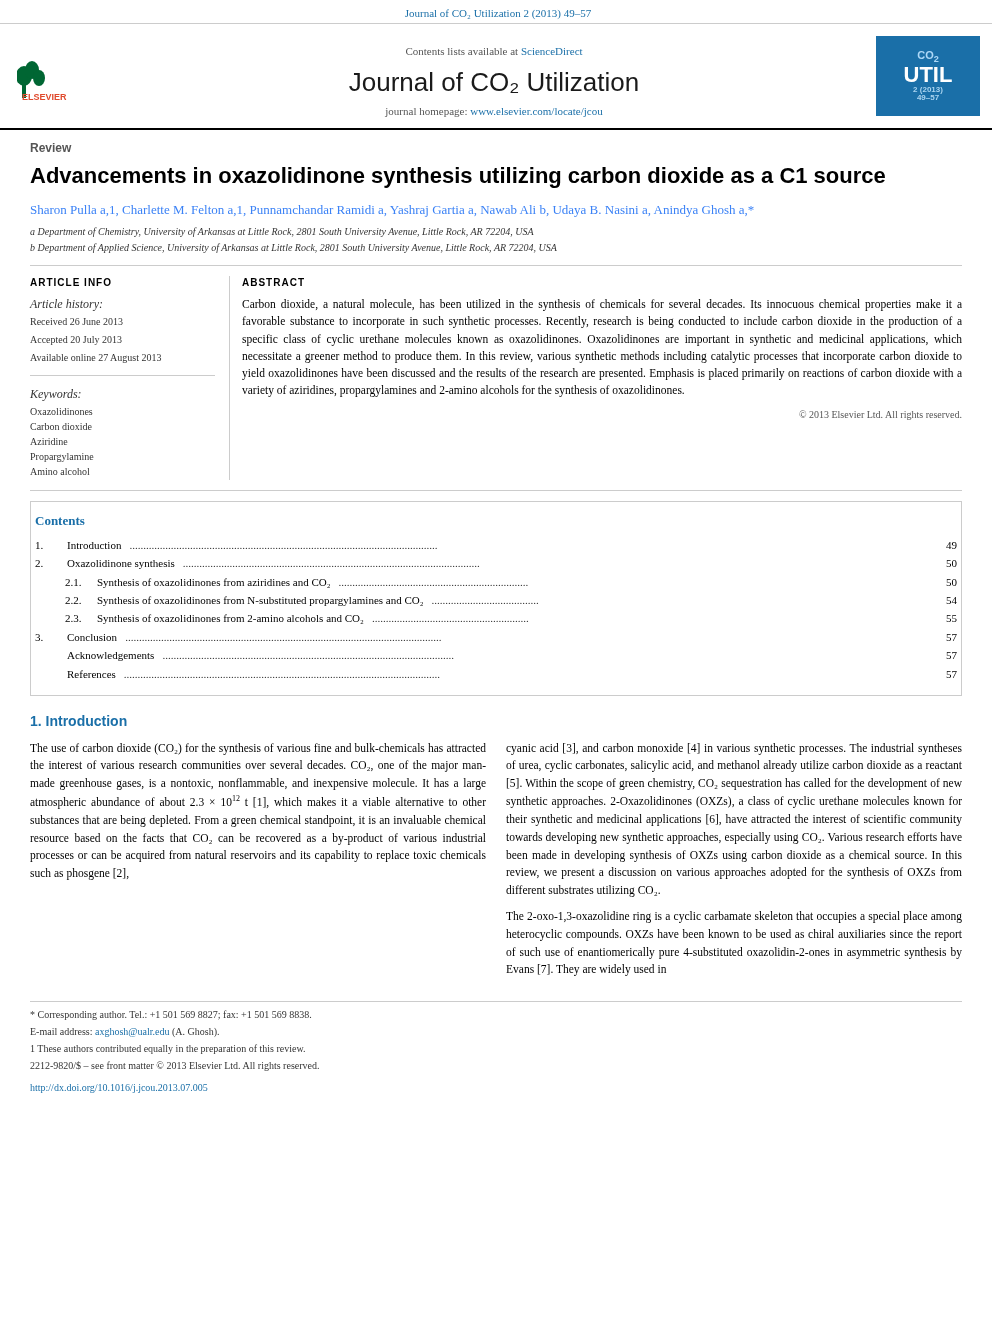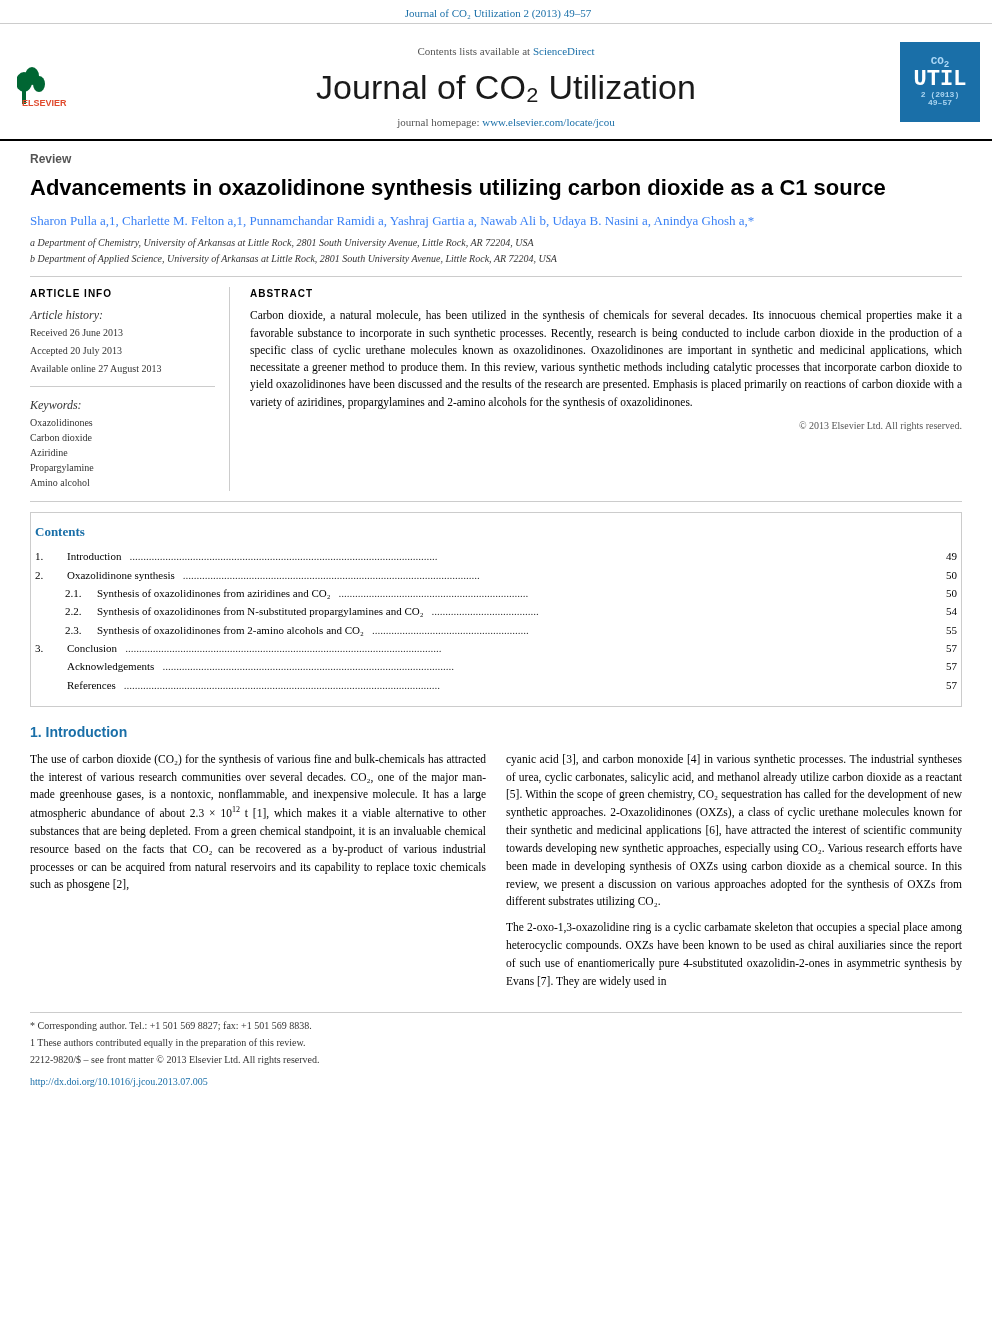--- a/index.html
+++ b/index.html
@@ -59,21 +59,21 @@
       margin-bottom: 4px;
       margin-top: 12px;
     }
 
     .sciencedirect-link a {
       color: #1a6fa8;
       text-decoration: none;
     }
 
     .journal-title {
-      font-size: 34px;
+      font-size: 26px;
       font-weight: normal;
       color: #1a1a1a;
       margin-bottom: 4px;
       font-family: Arial, sans-serif;
     }
 
     .journal-homepage {
       font-size: 11px;
       color: #555;
     }
@@ -85,29 +85,29 @@
 
     .header-right {
       display: flex;
       align-items: center;
       justify-content: center;
     }
 
     .co2-badge {
       background: #1a6fa8;
       color: #fff;
-      width: 80px;
+      width: 104px;
       height: 80px;
       display: flex;
       flex-direction: column;
       align-items: center;
       justify-content: center;
       font-size: 18px;
       font-weight: bold;
-      font-family: Liberation Mono, monospace;
+      font-family: Liberation Sans, sans-serif;
       position: relative;
       overflow: hidden;
     }
 
     .co2-badge .badge-label {
       font-size: 11px;
       color: #add8f7;
       line-height: 1;
     }
 
@@ -165,21 +165,21 @@
 
     .divider {
       border: none;
       border-top: 1px solid #ccc;
       margin: 10px 0;
     }
 
     
     .article-meta {
       display: flex;
-      gap: 20px;
+      gap: 12px;
       margin-bottom: 10px;
     }
 
     .article-info-col {
       width: 200px;
       min-width: 200px;
       border-right: 1px solid #ccc;
       padding-right: 14px;
     }
 
@@ -518,20 +518,25 @@
         </div>
         <div class="text-col">
           <p>cyanic acid [3], and carbon monoxide [4] in various synthetic processes. The industrial syntheses of urea, cyclic carbonates, salicylic acid, and methanol already utilize carbon dioxide as a reactant [5]. Within the scope of green chemistry, CO₂ sequestration has called for the development of new synthetic approaches. 2-Oxazolidinones (OXZs), a class of cyclic urethane molecules known for their synthetic and medicinal applications [6], have attracted the interest of scientific community towards developing new synthetic approaches, especially using CO₂. Various research efforts have been made in developing synthesis of OXZs using carbon dioxide as a chemical source. In this review, we present a discussion on various approaches adopted for the synthesis of OXZs from different substrates utilizing CO₂.</p>
           <p>The 2-oxo-1,3-oxazolidine ring is a cyclic carbamate skeleton that occupies a special place among heterocyclic compounds. OXZs have been known to be used as chiral auxiliaries since the report of such use of enantiomerically pure 4-substituted oxazolidin-2-ones in asymmetric synthesis by Evans [7]. They are widely used in</p>
         </div>
       </div>
     </div>
 
     <div class="footnote-area">
       <div>* Corresponding author. Tel.: +1 501 569 8827; fax: +1 501 569 8838.</div>
+      <div>
+        <span>E-mail address: </span>
+        <a href="#" class="link-blue">axghosh@ualr.edu</a>
+        <span> (A. Ghosh).</span>
+      </div>
       <div>1 These authors contributed equally in the preparation of this review.</div>
       <div>2212-9820/$ – see front matter © 2013 Elsevier Ltd. All rights reserved.</div>
       <div class="doi-bar">
         <a href="#" class="link-blue">http://dx.doi.org/10.1016/j.jcou.2013.07.005</a>
       </div>
     </div>
 
   </div>
 </div>
 

